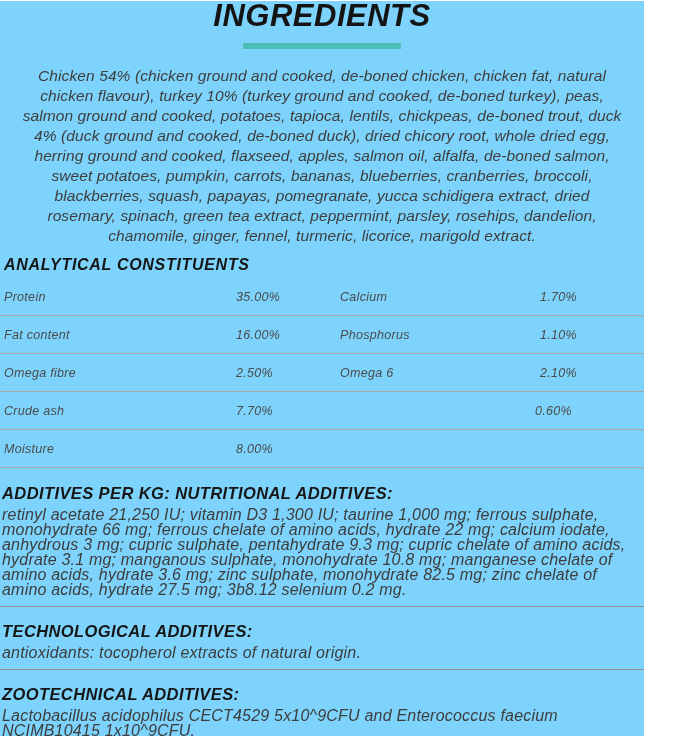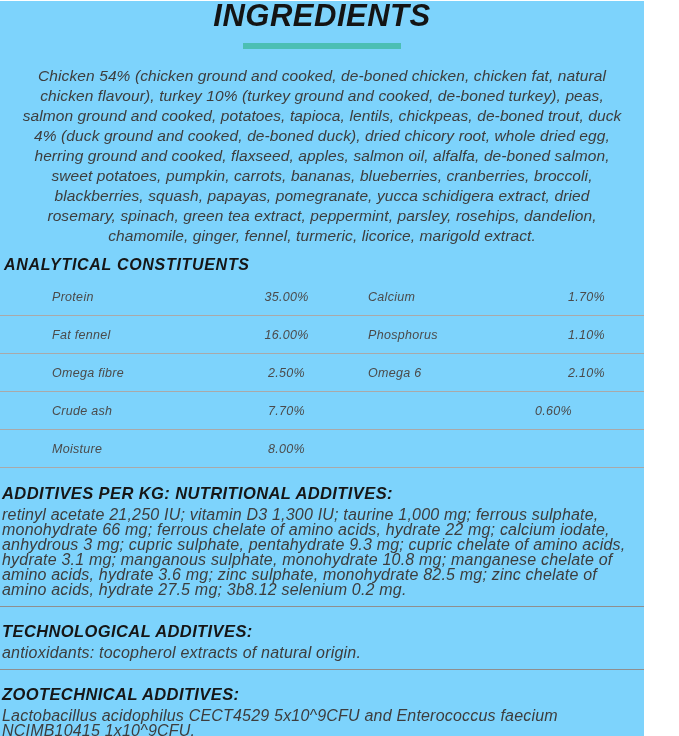--- a/index.html
+++ b/index.html
@@ -50,22 +50,22 @@
   .ac-table { margin-top: 3px; }
   .ac-row {
     display: flex;
     align-items: center;
     height: 38px;
     border-bottom: 1px solid #a9a9a9;
     font-size: 12.5px;
     letter-spacing: 0.3px;
     color: #4b4b4b;
   }
-  .ac-label-l { flex: 0 0 216px; padding-left: 4px; margin-left: 48px; }
-  .ac-value-l { flex: 0 0 45px; text-align: center; }
+  .ac-label-l { flex: 0 0 216px; padding-left: 4px; }
+  .ac-value-l { flex: 0 0 45px; text-align: left; margin-left: 20px; }
   .ac-gap    { flex: 0 0 59px; }
   .ac-label-r { flex: 0 0 200px; }
   .ac-value-r { flex: 1 1 auto; text-align: right; margin-right: 72px; }
 
   
   .section-heading {
     margin: 14px 0 0 2px;
     font-size: 16.5px;
     font-weight: 800;
     letter-spacing: 0.4px;
@@ -100,21 +100,21 @@
 
   <div class="ac-table">
     <div class="ac-row">
       <span class="ac-label-l">Protein</span>
       <span class="ac-value-l">35.00%</span>
       <span class="ac-gap"></span>
       <span class="ac-label-r">Calcium</span>
       <span class="ac-value-r">1.70%</span>
     </div>
     <div class="ac-row">
-      <span class="ac-label-l">Fat fennel</span>
+      <span class="ac-label-l">Fat content</span>
       <span class="ac-value-l">16.00%</span>
       <span class="ac-gap"></span>
       <span class="ac-label-r">Phosphorus</span>
       <span class="ac-value-r">1.10%</span>
     </div>
     <div class="ac-row">
       <span class="ac-label-l">Omega fibre</span>
       <span class="ac-value-l">2.50%</span>
       <span class="ac-gap"></span>
       <span class="ac-label-r">Omega 6</span>

